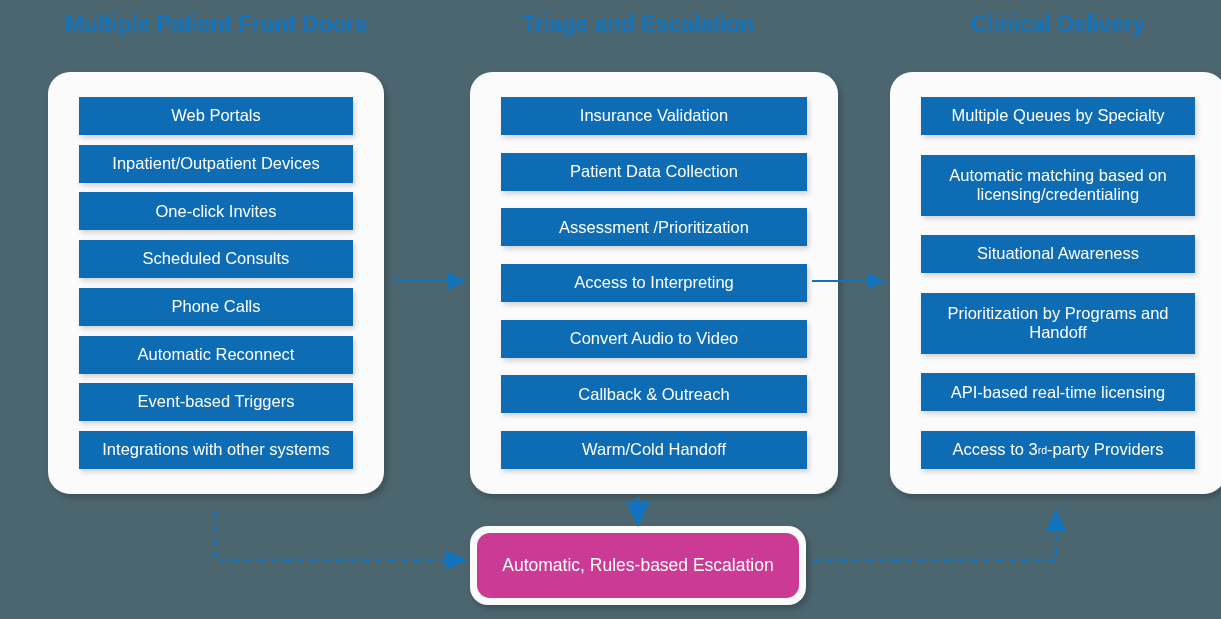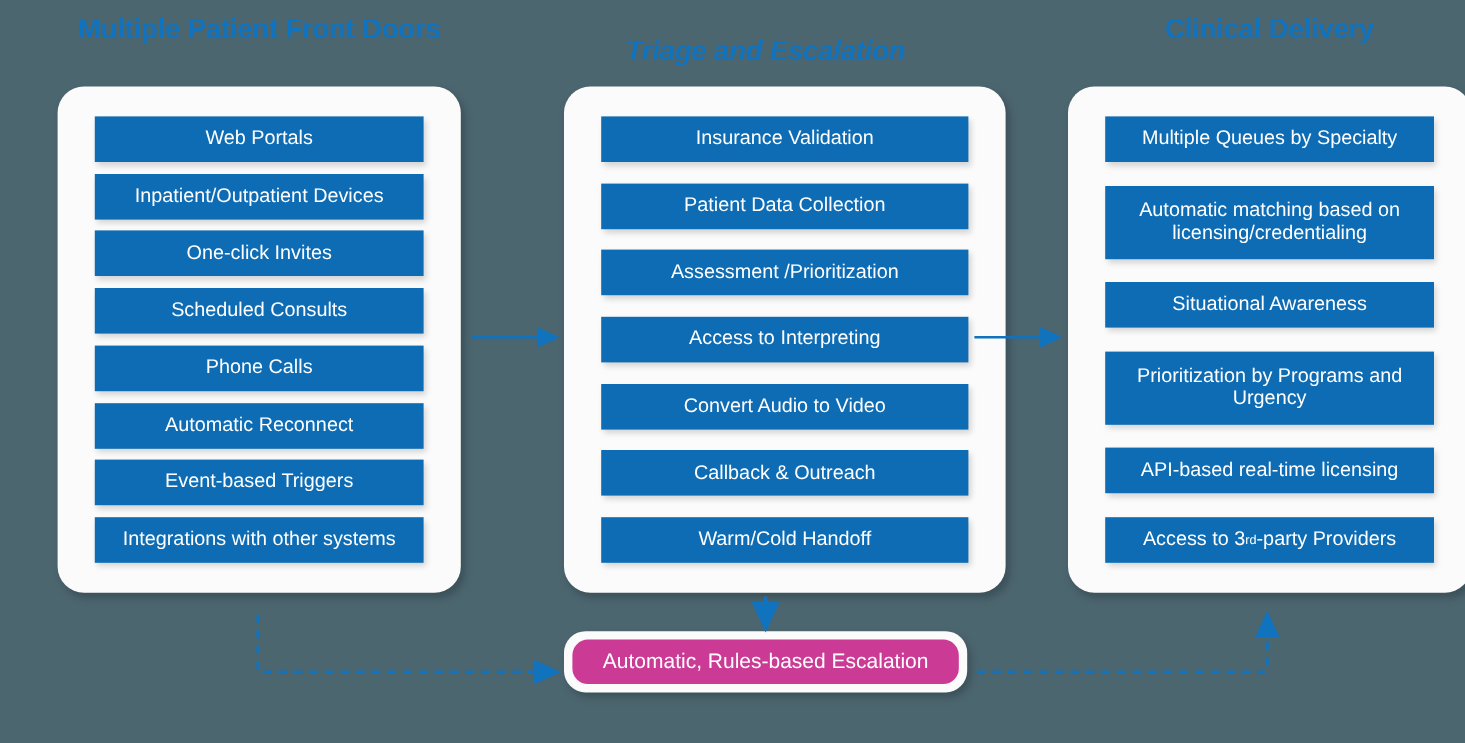--- a/index.html
+++ b/index.html
@@ -27,21 +27,21 @@
     position: absolute;
     color: #1173bd;
     font-size: 23px;
     font-weight: bold;
     letter-spacing: -0.2px;
     white-space: nowrap;
     line-height: 1;
     text-align: center;
   }
   #title-0 { left: 48px;  top: 13px;  width: 336px; }
-  #title-1 { left: 470px; top: 31px;  width: 336px; font-style: italic; }
+  #title-1 { left: 470px; top: 13px;  width: 336px; }
   #title-2 { left: 890px; top: 13px;  width: 336px; }
 
   
   .card {
     position: absolute;
     background: #fbfbfb;
     border-radius: 22px;
     box-shadow: 3px 4px 7px rgba(0,0,0,0.22);
     top: 72px;
   }
@@ -77,21 +77,21 @@
   }
   .chip.one { height: 38px; }
   .chip.two { height: 61px; }
 
   
   #pink-wrap {
     position: absolute;
     left: 470px;
     top: 526px;
     width: 336px;
-    height: 51px;
+    height: 79px;
     background: #fbfbfb;
     border-radius: 18px;
     box-shadow: 3px 4px 7px rgba(0,0,0,0.22);
   }
   #pink-pill {
     position: absolute;
     left: 7px;
     top: 7px;
     right: 7px;
     bottom: 7px;
@@ -147,21 +147,21 @@
       <div class="chip one">Callback &amp; Outreach</div>
       <div class="chip one">Warm/Cold Handoff</div>
     </div>
   </div>
 
   <div class="card" id="card-2">
     <div class="card-inner gap-a">
       <div class="chip one">Multiple Queues by Specialty</div>
       <div class="chip two">Automatic matching based on licensing/credentialing</div>
       <div class="chip one">Situational Awareness</div>
-      <div class="chip two">Prioritization by Programs and Urgency</div>
+      <div class="chip two">Prioritization by Programs and Handoff</div>
       <div class="chip one">API-based real-time licensing</div>
       <div class="chip one">Access to 3<sup>rd</sup>-party Providers</div>
     </div>
   </div>
 
   <div id="pink-wrap">
     <div id="pink-pill">Automatic, Rules-based Escalation</div>
   </div>
 
   <svg id="wires" viewBox="0 0 1221 619">

